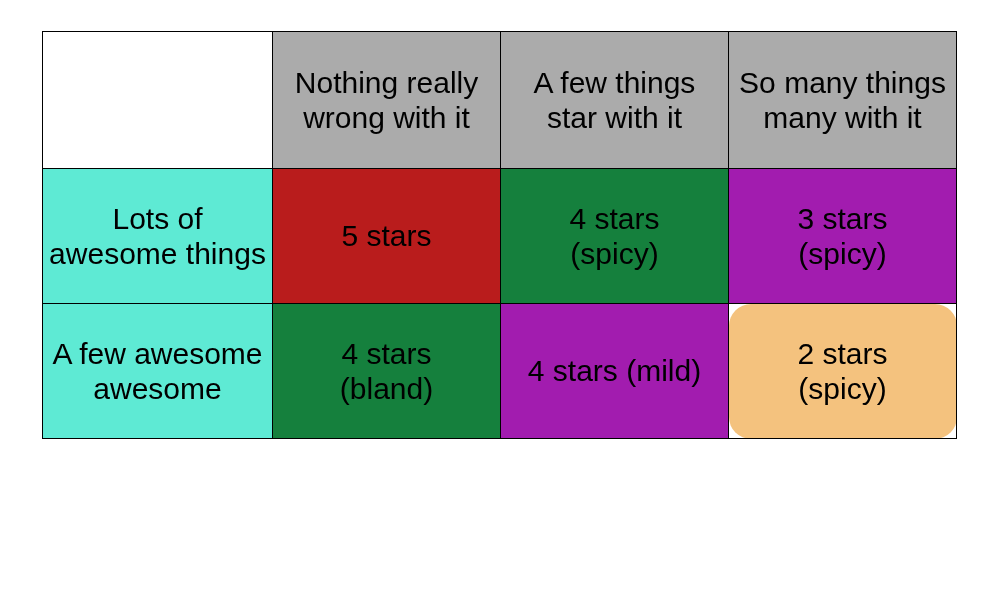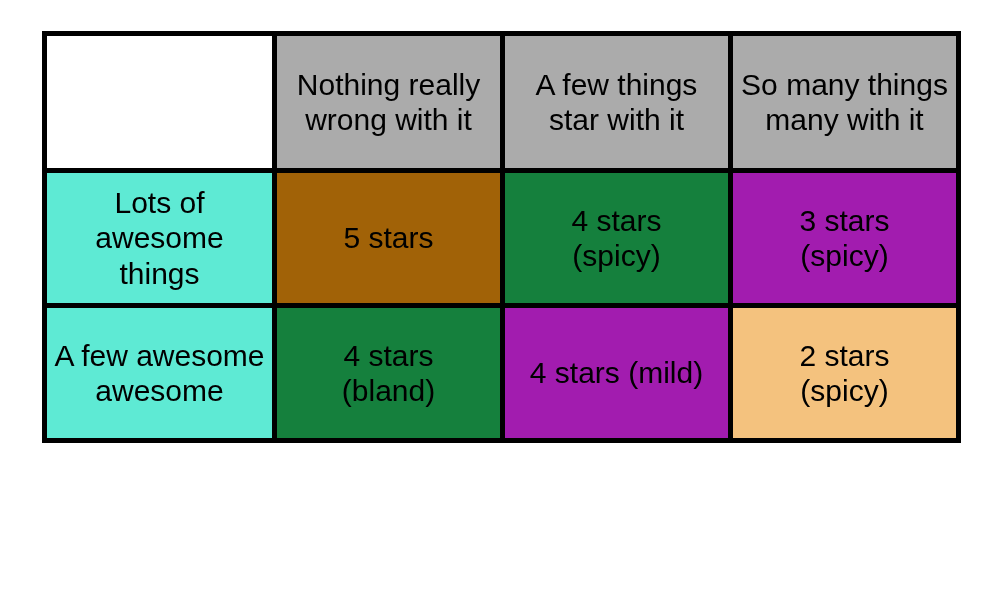--- a/index.html
+++ b/index.html
@@ -22,21 +22,21 @@
 
   table.matrix {
     position: absolute;
     left: 42px;
     top: 31px;
     border-collapse: collapse;
     table-layout: fixed;
   }
 
   table.matrix td {
-    border: 5px solid #000000;
+    border: 1px solid #000000;
     padding: 0 6px;
     text-align: center;
     vertical-align: middle;
     font-size: 30px;
     line-height: 1.18;
     color: #000000;
     font-family: "Liberation Sans", sans-serif;
     font-weight: 400;
     box-sizing: border-box;
   }
@@ -55,24 +55,24 @@
   }
 
   td.col-header {
     background: #ababab;
   }
 
   td.row-header {
     background: #5eead4;
   }
 
-  td.cell-blue   { background: #a16207; }
+  td.cell-blue   { background: #b91c1c; }
   td.cell-green  { background: #15803d; }
   td.cell-yellow { background: #a21caf; }
-  td.cell-orange { background: #f4c27e; }
+  td.cell-orange { background: #f4c27e; border-radius: 22px; }
   td.cell-red    { background: #f28e7e; }
 
   .cell-text {
     display: block;
     white-space: pre-line;
   }
 </style>
 </head>
 <body>
 

